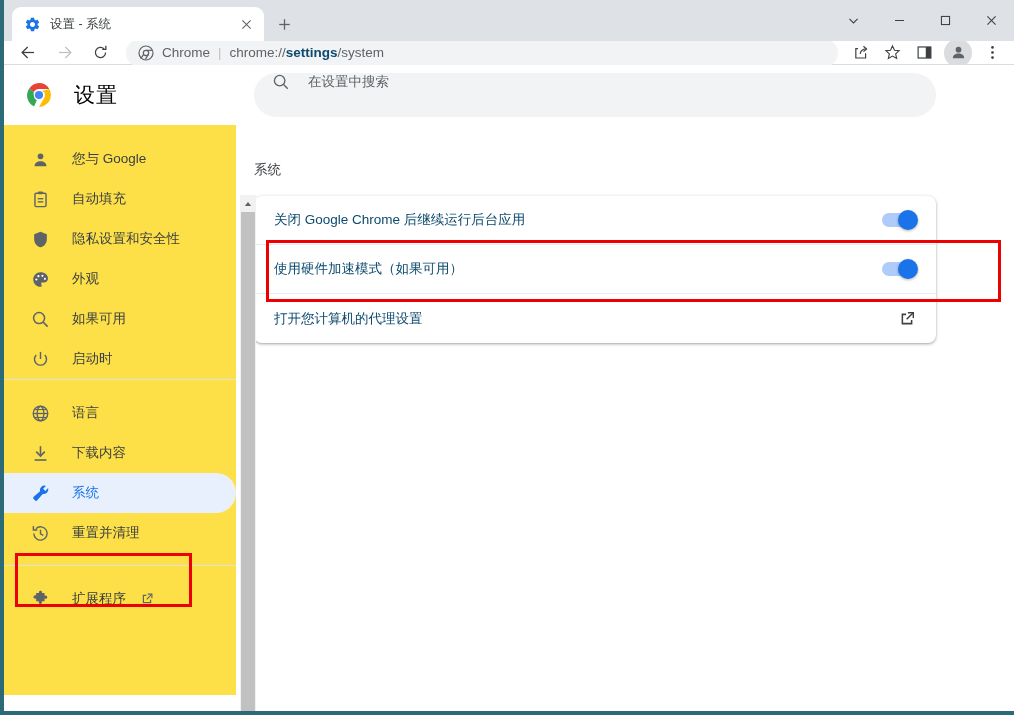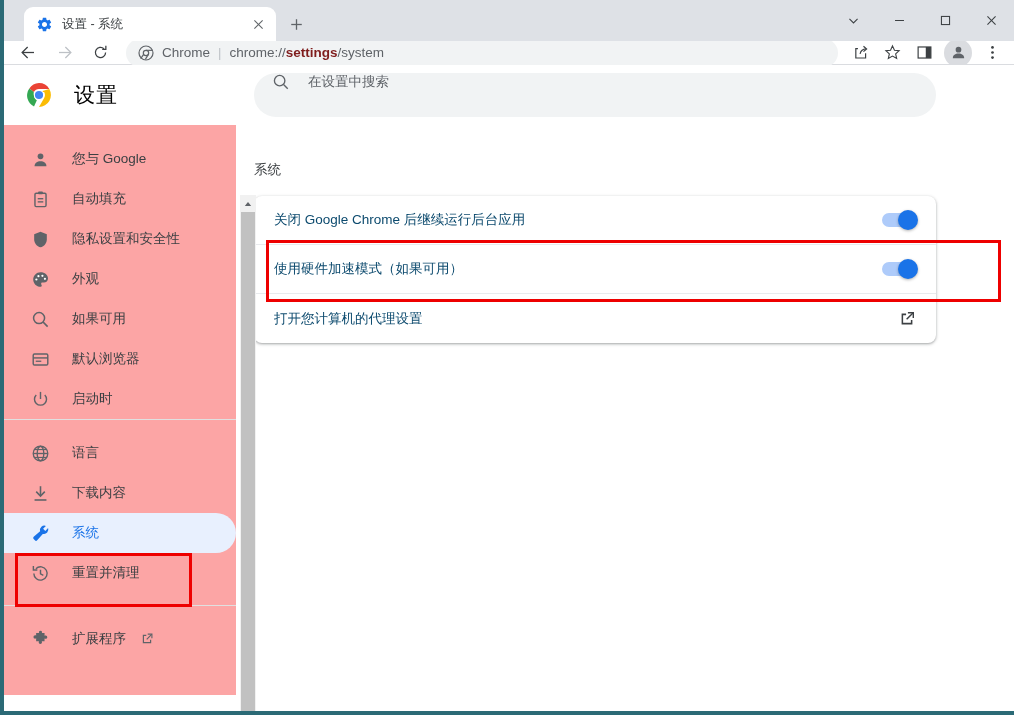--- a/index.html
+++ b/index.html
@@ -13,21 +13,21 @@
     background: #ffffff; overflow: hidden;
     border-left: 4px solid #2b6a76;
     border-bottom: 4px solid #2b6a76;
   }
 
   
   .titlebar {
     position: relative; height: 41px; background: #dee1e6;
     display: flex; align-items: flex-end;
   }
-  .tabstrip { display: flex; align-items: flex-end; height: 41px; padding-left: 8px; margin-left: 12px; }
+  .tabstrip { display: flex; align-items: flex-end; height: 41px; padding-left: 8px; }
   .tab {
     position: relative; height: 34px; width: 252px;
     background: #ffffff; border-radius: 9px 9px 0 0;
     display: flex; align-items: center; padding: 0 8px 0 12px;
     cursor: default;
   }
   .tab-favicon { width: 17px; height: 17px; flex: 0 0 17px; margin-right: 9px; }
   .tab-title {
     flex: 1 1 auto; font-size: 12.5px; color: #3c4043;
     white-space: nowrap; overflow: hidden; text-overflow: ellipsis;
@@ -61,21 +61,21 @@
   }
   .omnibox {
     flex: 1 1 auto; height: 28px; background: #f1f3f4; border-radius: 14px;
     display: flex; align-items: center; padding: 0 12px; margin: 0 6px 0 8px;
     cursor: text; min-width: 0;
   }
   .omni-chrome-icon { width: 16px; height: 16px; flex: 0 0 16px; margin-right: 8px; }
   .omni-label { font-size: 13.5px; color: #5f6368; white-space: nowrap; }
   .omni-sep { color: #bdc1c6; margin: 0 8px; font-size: 13px; }
   .omni-url { font-size: 13.5px; color: #5f6368; white-space: nowrap; overflow: hidden; }
-  .omni-url b { color: #7f1d1d; font-weight: 700; }
+  .omni-url b { color: #0c4a6e; font-weight: 700; }
   .tb-actions { display: flex; align-items: center; }
   .tb-btn {
     width: 30px; height: 30px; margin: 0 1px; border-radius: 50%;
     display: flex; align-items: center; justify-content: center; cursor: pointer;
   }
   .avatar-btn {
     width: 28px; height: 28px; margin: 0 4px; border-radius: 50%;
     background: #dadce0; display: flex; align-items: center;
     justify-content: center; cursor: pointer;
   }
@@ -95,21 +95,21 @@
     height: 44px; background: #f1f3f4; border-radius: 22px;
     display: flex; padding: 0 18px; max-width: 682px;
     cursor: text;
   }
   .search-icon { width: 18px; height: 18px; flex: 0 0 18px; margin-right: 18px; }
   .search-placeholder { font-size: 13.5px; color: #5f6368; }
 
   
   .sidebar {
     width: 232px; flex: 0 0 232px; padding-top: 60px;
-    background: #fca5a5; position: relative;
+    background: #fde047; position: relative;
   }
   .nav-group { padding: 14px 0 0 0; }
   .nav-group.second { border-top: 1px solid #e0e0e0; padding-top: 13px; }
   .nav-group.third { border-top: 1px solid #e0e0e0; margin-top: 12px; padding-top: 13px; }
   .nav-item {
     display: flex; align-items: center; height: 40px;
     padding-left: 26px; cursor: pointer; position: relative;
     border-radius: 0 20px 20px 0; margin-right: 0;
   }
   .nav-item.active { background: #e8f0fe; }
@@ -372,30 +372,20 @@
             <svg viewBox="0 0 20 20" width="19" height="19">
               <circle cx="8.5" cy="8.5" r="5.8" fill="none" stroke="#5f6368" stroke-width="1.6"></circle>
               <line x1="12.8" y1="12.8" x2="17.5" y2="17.5" stroke="#5f6368" stroke-width="1.6"></line>
             </svg>
           </span>
           <span class="nav-label">如果可用</span>
         </div>
         <div class="nav-item">
           <span class="nav-icon">
             <svg viewBox="0 0 24 24" width="19" height="19">
-              <rect x="2.8" y="5" width="18.4" height="14" rx="1.6" fill="none" stroke="#5f6368" stroke-width="1.8"></rect>
-              <line x1="2.8" y1="10" x2="21.2" y2="10" stroke="#5f6368" stroke-width="1.8"></line>
-              <line x1="6" y1="14.2" x2="13" y2="14.2" stroke="#5f6368" stroke-width="1.6"></line>
-            </svg>
-          </span>
-          <span class="nav-label">默认浏览器</span>
-        </div>
-        <div class="nav-item">
-          <span class="nav-icon">
-            <svg viewBox="0 0 24 24" width="19" height="19">
               <path d="M6.6 6.2a7.6 7.6 0 1 0 10.8 0" fill="none" stroke="#5f6368" stroke-width="1.8"></path>
               <line x1="12" y1="2.4" x2="12" y2="11.4" stroke="#5f6368" stroke-width="1.8"></line>
             </svg>
           </span>
           <span class="nav-label">启动时</span>
         </div>
       </div>
 
       <div class="nav-group second">
         <div class="nav-item">

